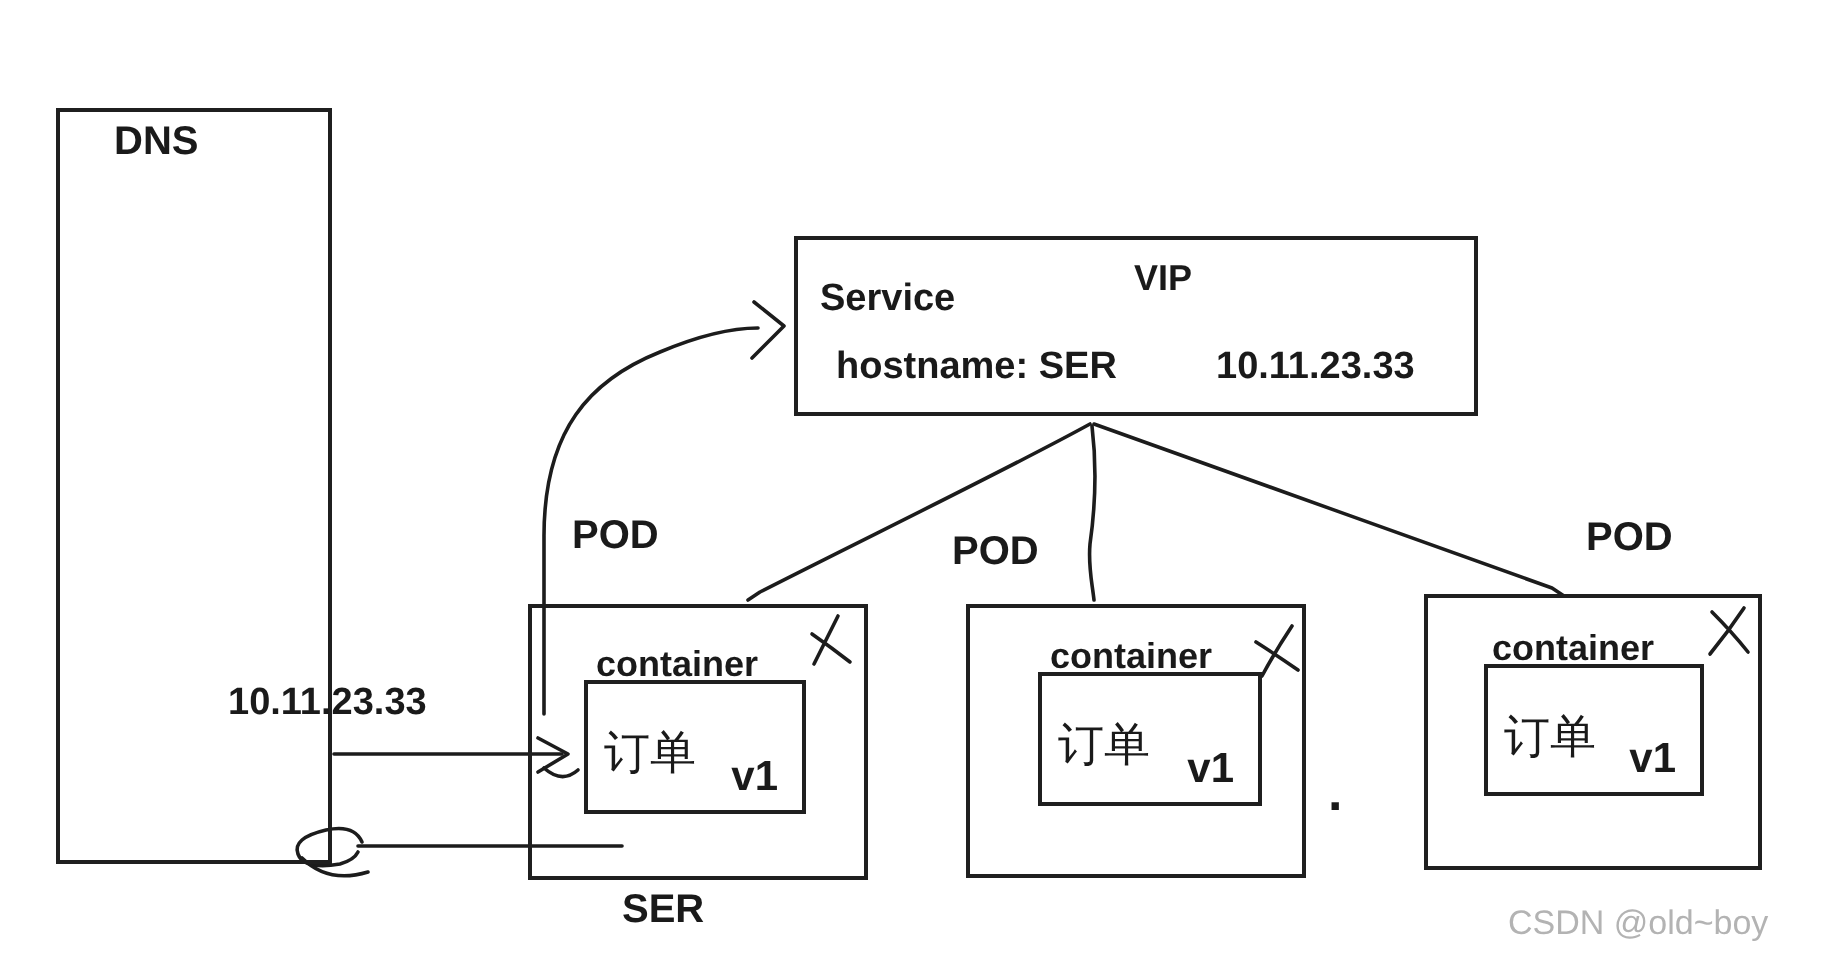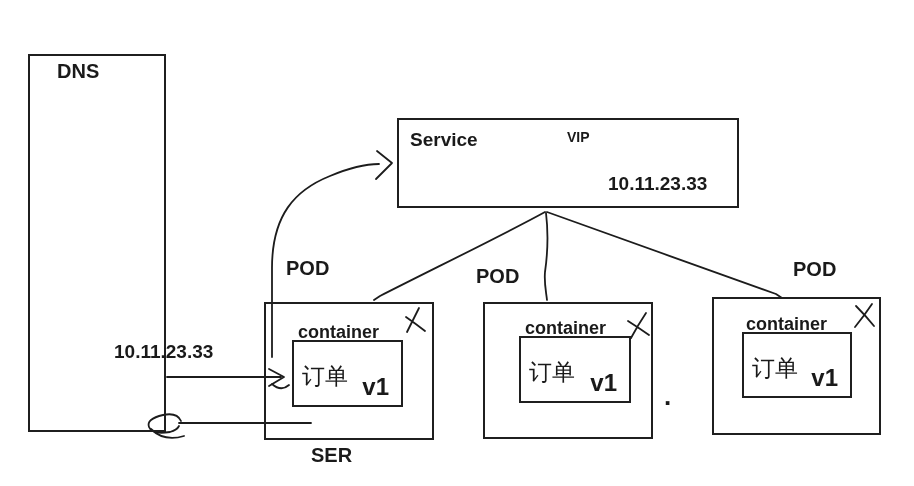--- a/index.html
+++ b/index.html
@@ -8,43 +8,43 @@
     font-family:"Liberation Sans", sans-serif; overflow:hidden;
     color:#1a1a1a;
   }
   .box { position:absolute; border:2px solid #1f1f1f; background:transparent; box-sizing:border-box; }
   .lbl { position:absolute; font-weight:bold; white-space:nowrap; }
 
   .dns-box     { left:28px;  top:54px;  width:138px; height:378px; }
   .dns-label   { left:57px;  top:60px;  font-size:20px; }
 
   .service-box { left:397px; top:118px; width:342px; height:90px; }
-  .svc-name    { left:11px;  top:9px;   font-size:19px; }
-  .svc-vip     { left:168px; top:9px;   font-size:14px; }
+  .svc-name    { left:11px;  top:19px;   font-size:19px; }
+  .svc-vip     { left:168px; top:9px;   font-size:18px; }
   .svc-host    { left:19px;  top:53px;  font-size:19px; }
   .svc-ip      { left:209px; top:53px;  font-size:19px; }
 
   .pod1-box { left:264px; top:302px; width:170px; height:138px; }
   .pod2-box { left:483px; top:302px; width:170px; height:137px; }
   .pod3-box { left:712px; top:297px; width:169px; height:138px; }
 
   .pod1-label { left:286px; top:257px; font-size:20px; }
   .pod2-label { left:476px; top:265px; font-size:20px; }
   .pod3-label { left:793px; top:258px; font-size:20px; }
 
   .c1-label { left:298px; top:322px; font-size:18px; }
   .c2-label { left:525px; top:318px; font-size:18px; }
   .c3-label { left:746px; top:314px; font-size:18px; }
 
   .c1-box { left:292px; top:340px; width:111px; height:67px; }
   .c2-box { left:519px; top:336px; width:112px; height:67px; }
   .c3-box { left:742px; top:332px; width:110px; height:66px; }
 
   .app { position:absolute; left:8px; top:19px; font-size:23px; font-weight:normal; white-space:nowrap; }
-  .ver { position:absolute; right:12px; bottom:4px; font-size:24px; font-weight:bold; }
+  .ver { position:absolute; right:12px; bottom:4px; font-size:21px; font-weight:bold; }
 
   .ser-label { left:311px; top:408px; font-size:20px;margin-top:36px; }
   .ip-label  { left:114px; top:341px; font-size:19px; }
   .dot       { left:664px; top:381px; font-size:26px; font-weight:bold; }
 
   .watermark { left:754px; top:452px; font-size:17px; color:#b3b3b3; font-weight:normal; white-space:nowrap; }
 
   svg.connectors { position:absolute; left:0; top:0; width:914px; height:486px; pointer-events:none; }
   svg.connectors path { fill:none; stroke:#1c1c1c; stroke-width:1.8; stroke-linecap:round; stroke-linejoin:round; }
 </style>
@@ -93,20 +93,21 @@
     </g>
   </svg>
 
   <div class="box dns-box"></div>
   <div class="lbl dns-label">DNS</div>
   <div class="lbl ip-label">10.11.23.33</div>
 
   <div class="box service-box">
     <div class="lbl svc-name">Service</div>
     <div class="lbl svc-vip">VIP</div>
+    <div class="lbl svc-host">hostname: SER</div>
     <div class="lbl svc-ip">10.11.23.33</div>
   </div>
 
   <div class="lbl pod1-label">POD</div>
   <div class="box pod1-box"></div>
   <div class="lbl c1-label">container</div>
   <div class="box c1-box">
     <span class="app">订单</span>
     <span class="ver">v1</span>
   </div>
@@ -123,14 +124,15 @@
   <div class="lbl dot">.</div>
 
   <div class="lbl pod3-label">POD</div>
   <div class="box pod3-box"></div>
   <div class="lbl c3-label">container</div>
   <div class="box c3-box">
     <span class="app">订单</span>
     <span class="ver">v1</span>
   </div>
 
+  <div class="lbl watermark">CSDN @old~boy</div>
 
 </div>
 
 </body></html>

